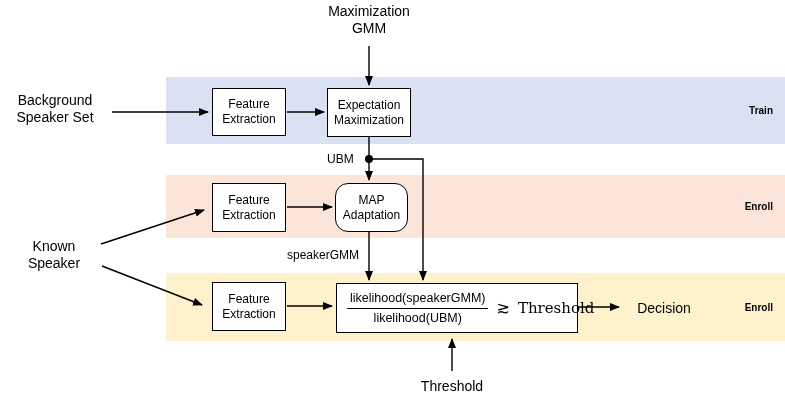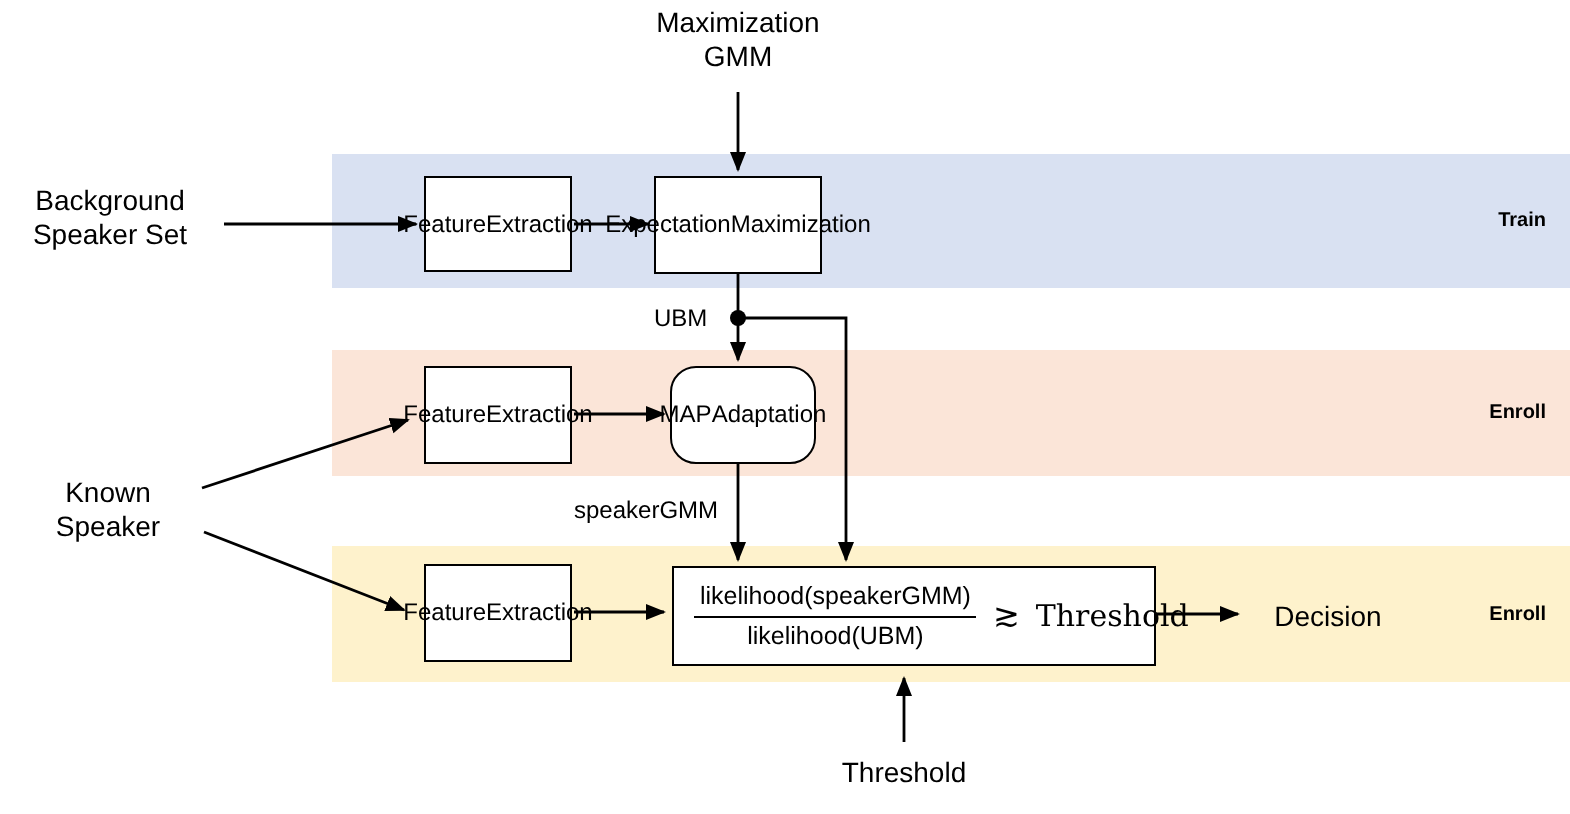--- a/index.html
+++ b/index.html
@@ -11,21 +11,21 @@
     position:absolute;left:166px;width:619px;
     display:flex;align-items:center;justify-content:flex-end;
     padding-right:12px;box-sizing:border-box;
   }
   .band-train{top:77px;height:67px;}
   .band-enroll{top:175px;height:63px;}
   .band-verify{top:273px;height:68px;}
   .band-label{font-weight:bold;font-size:10px;text-align:right;}
   .node{
     position:absolute;background:#ffffff;border:1.5px solid #000000;box-sizing:border-box;
-    display:flex;flex-direction:row;align-items:center;justify-content:center;
+    display:flex;flex-direction:column;align-items:center;justify-content:center;
     font-size:12px;line-height:15px;text-align:center;
   }
   .box-fe-train{left:212px;top:88px;width:74px;height:48px;}
   .box-em{left:327px;top:88px;width:84px;height:49px;}
   .box-fe-enroll{left:212px;top:183px;width:74px;height:49px;}
   .box-map{left:335px;top:183px;width:73px;height:49px;border-radius:13px;}
   .box-fe-verify{left:212px;top:282px;width:74px;height:49px;}
   .box-formula{
     position:absolute;left:336px;top:283px;width:242px;height:50px;
     background:#ffffff;border:1.5px solid #000000;box-sizing:border-box;

